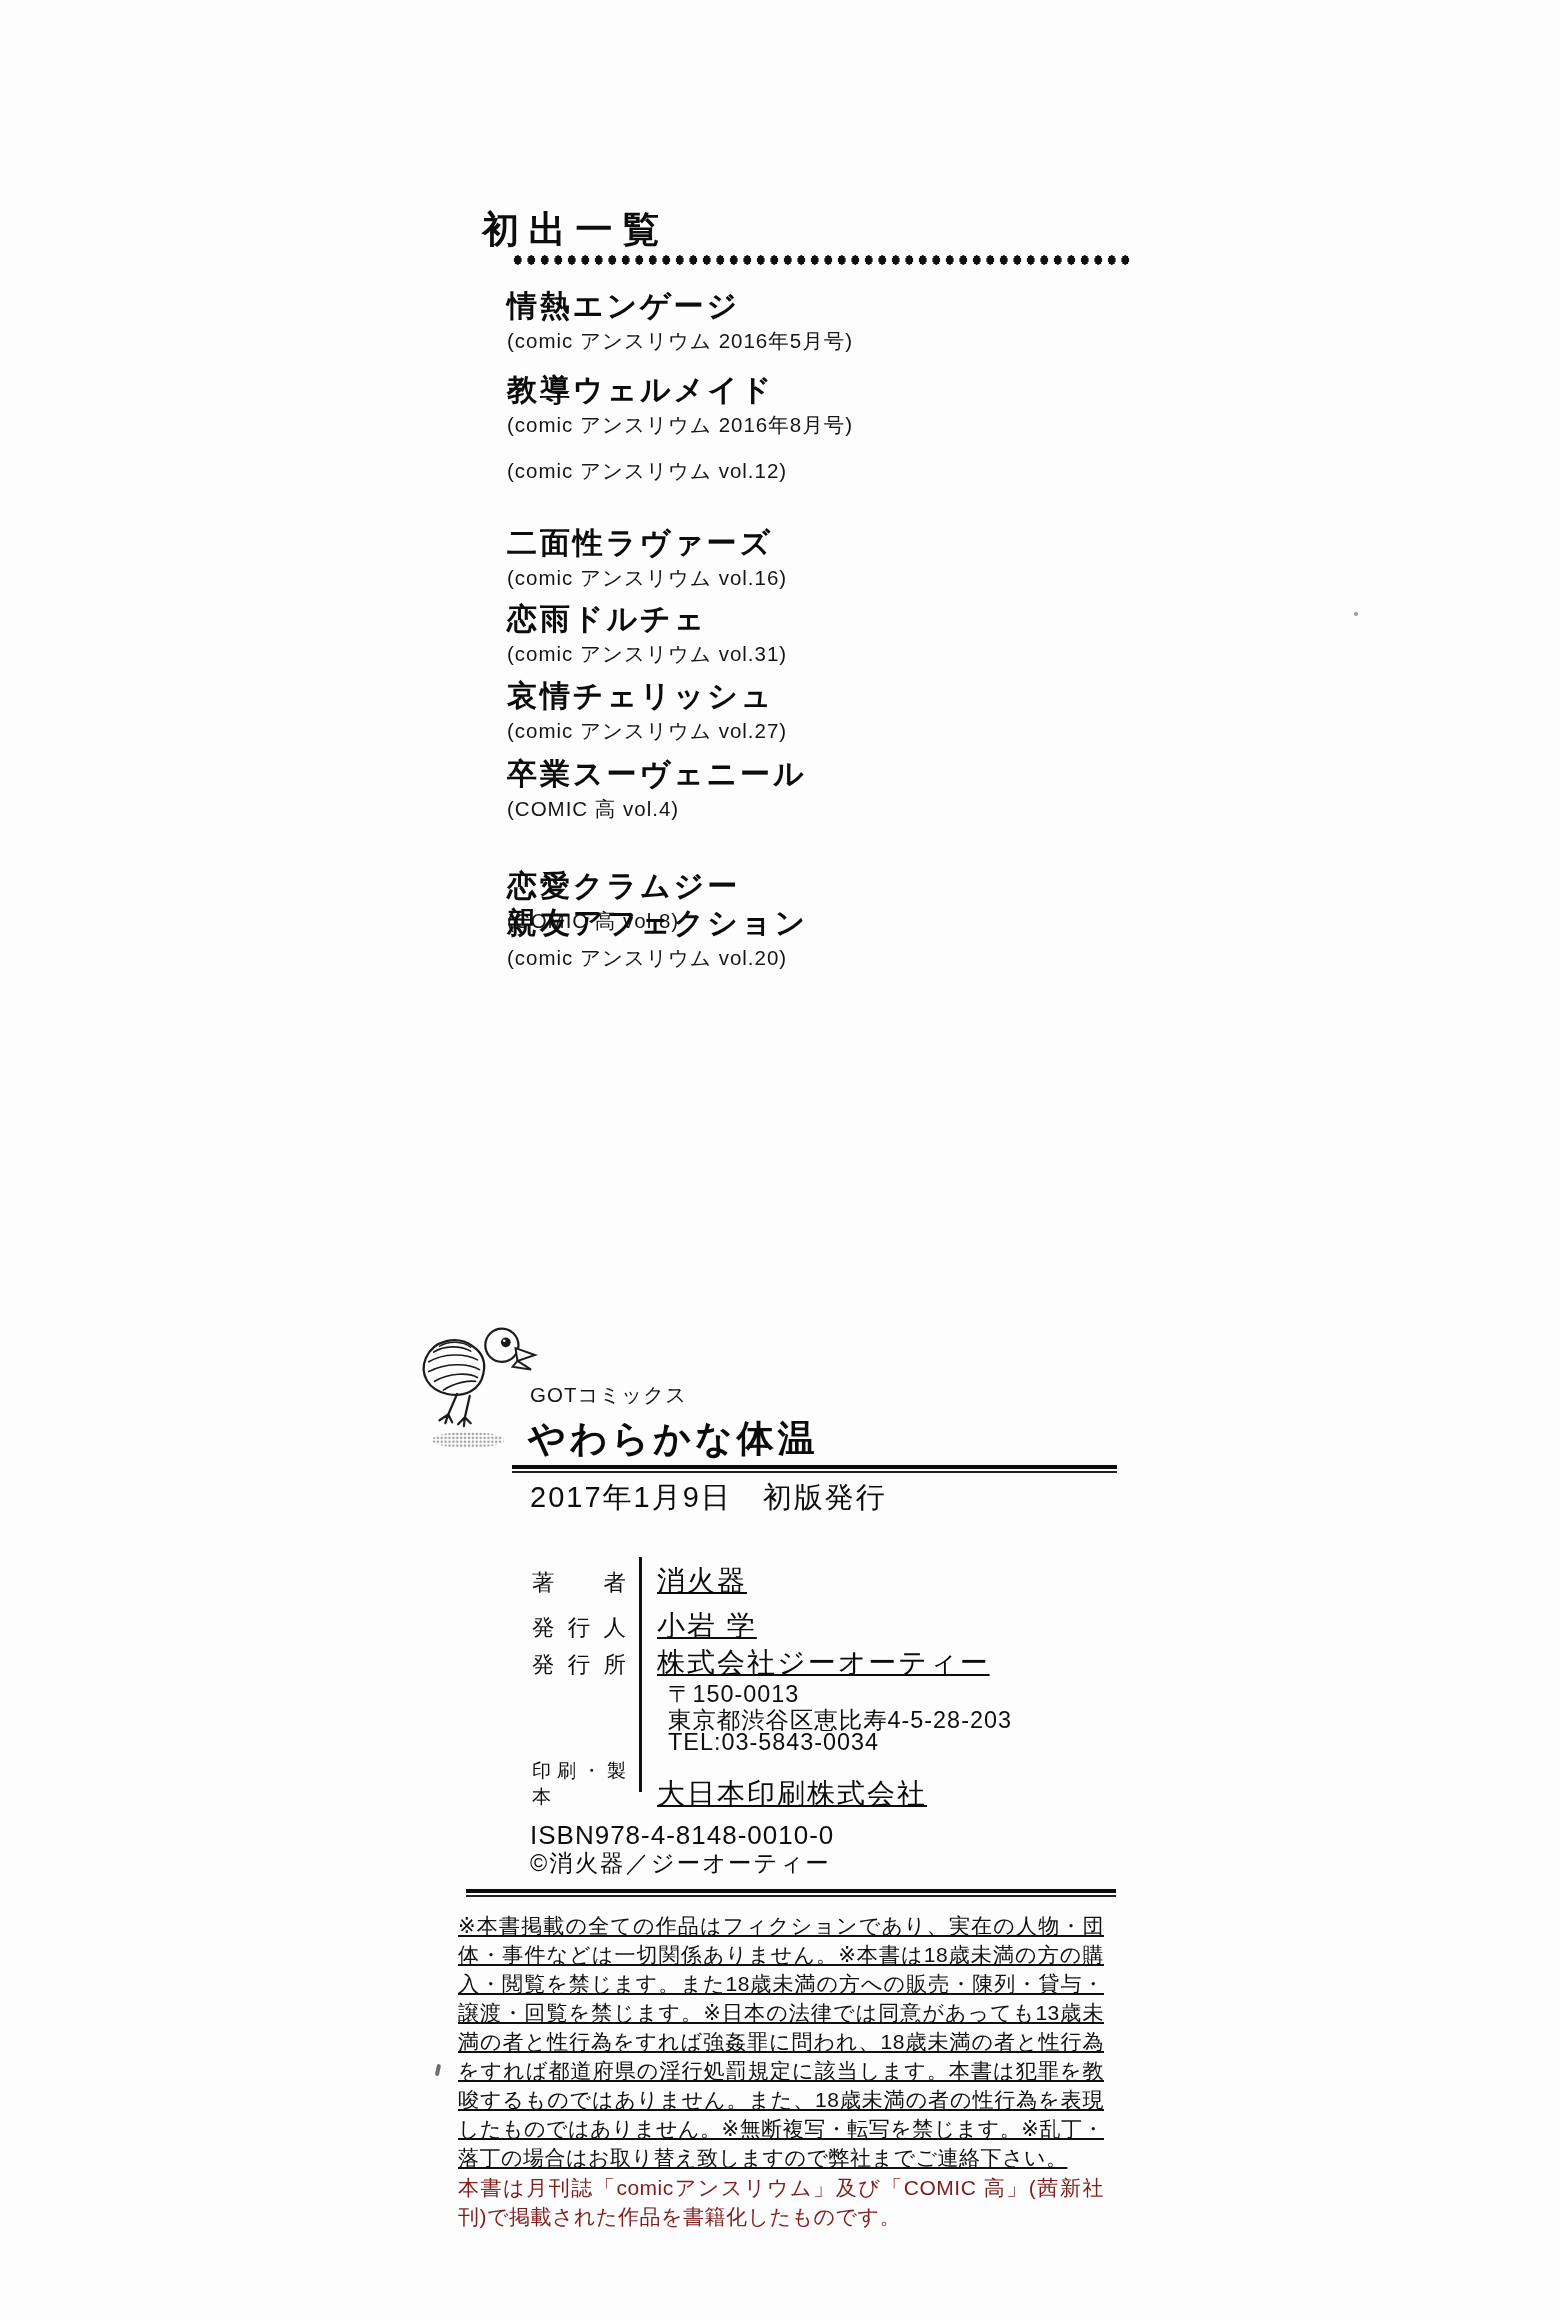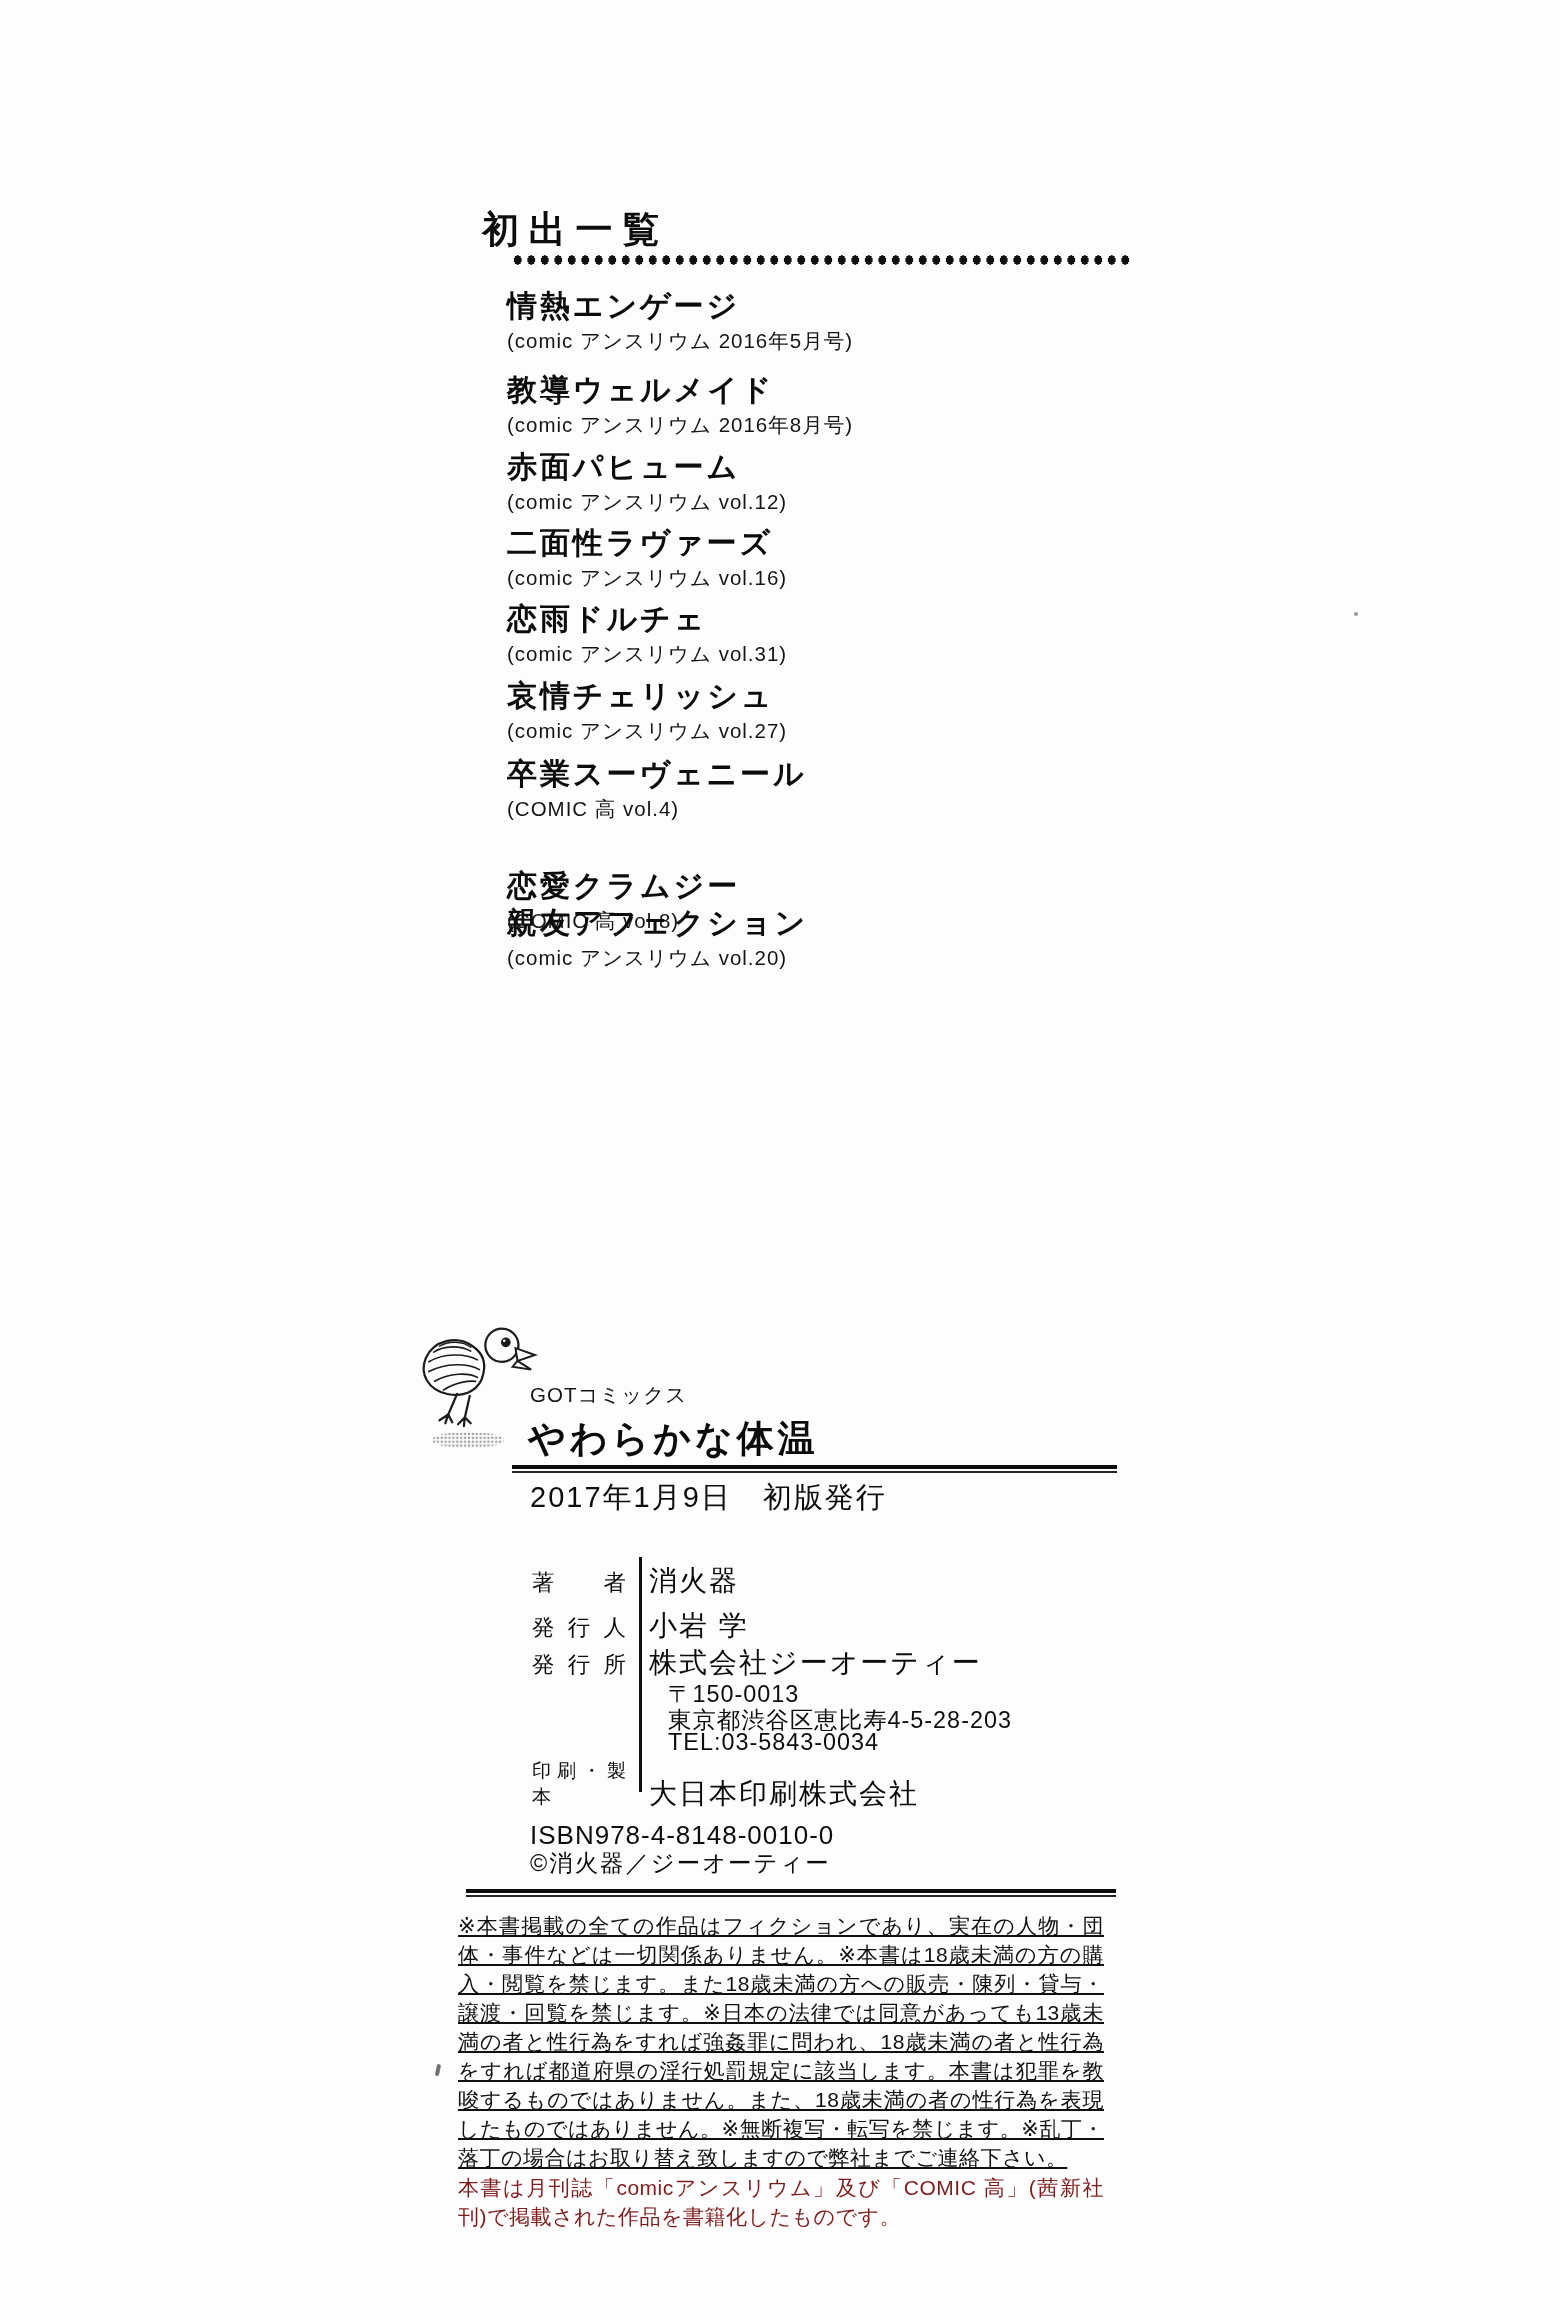--- a/index.html
+++ b/index.html
@@ -64,22 +64,22 @@
   .credit-row{left:532px;}
   .credit-label{
     display:inline-block;vertical-align:baseline;
     width:94px;
     font-size:22.4px;color:#0e0e0e;
     text-align:justify;text-align-last:justify;
   }
   .credit-label.small{font-size:19px;}
   .credit-value{
     display:inline-block;vertical-align:baseline;
-    margin-left:23px;
-    font-size:28px;letter-spacing:2px;color:#0b0b0b;
+    margin-left:31px;
+    font-size:28px;letter-spacing:2px;color:#0b0b0b;text-decoration:underline;
   }
   .credit-vline{left:639px;top:1557px;width:2.9px;height:235px;background:#101010;}
   .credit-detail{left:668px;font-size:23.4px;letter-spacing:1px;color:#0e0e0e;}
 
   .isbn-line{left:530px;top:1820px;font-size:26px;letter-spacing:1px;color:#0c0c0c;}
   .copyright-line{left:530px;top:1847px;font-size:23.4px;letter-spacing:2px;color:#0c0c0c;}
 
   .legal-rule{left:466px;top:1889px;width:650px;}
   .legal-text{
     left:458px;top:1911px;width:646px;
@@ -114,21 +114,20 @@
 
   <div class="abs entry" style="top:290px">
     <div class="entry-title">情熱エンゲージ</div>
     <div class="entry-source">(comic アンスリウム 2016年5月号)</div>
   </div>
   <div class="abs entry" style="top:374px">
     <div class="entry-title">教導ウェルメイド</div>
     <div class="entry-source">(comic アンスリウム 2016年8月号)</div>
   </div>
   <div class="abs entry" style="top:451px">
-    <div class="entry-title">赤面パヒューム</div>
     <div class="entry-source">(comic アンスリウム vol.12)</div>
   </div>
   <div class="abs entry" style="top:527px">
     <div class="entry-title">二面性ラヴァーズ</div>
     <div class="entry-source">(comic アンスリウム vol.16)</div>
   </div>
   <div class="abs entry" style="top:603px">
     <div class="entry-title">恋雨ドルチェ</div>
     <div class="entry-source">(comic アンスリウム vol.31)</div>
   </div>

